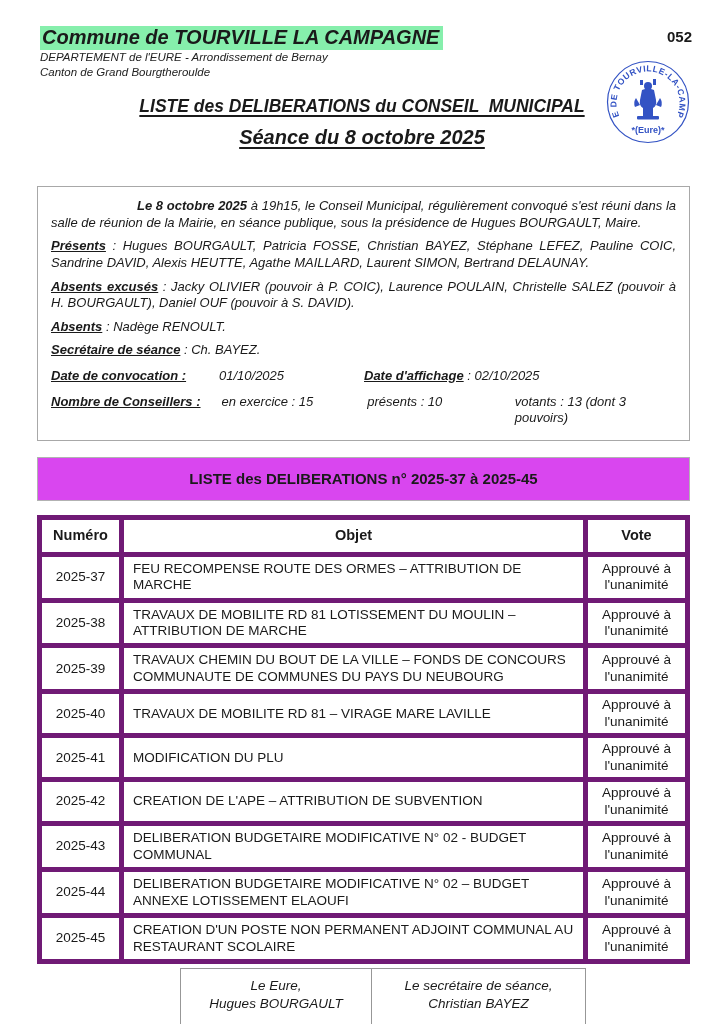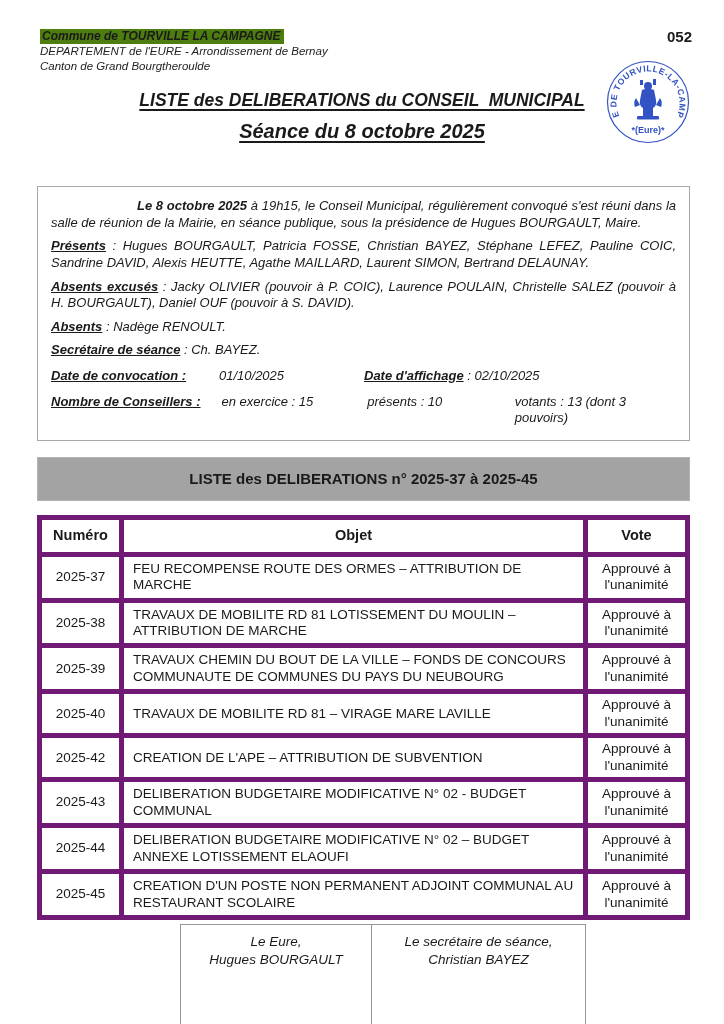--- a/index.html
+++ b/index.html
@@ -1,42 +1,42 @@
 <!DOCTYPE html>
 <html><head>
 <meta charset="utf-8">
 <style>
   html,body{margin:0;padding:0;background:#fff;}
   body{width:724px;height:1024px;font-family:"Liberation Sans",sans-serif;color:#1a1a1a;}
   .page{position:relative;width:724px;height:1024px;background:#fff;overflow:hidden;}
 
   
   .header{position:relative;padding-top:26px;height:146px;}
-  .commune-name{display:inline-block;margin-left:40px;background:#4d7c0f;font-weight:bold;font-style:italic;font-size:12px;padding:0 4px 1px 2px;}
+  .commune-name{display:inline-block;margin-left:40px;background:#86efac;font-weight:bold;font-style:italic;font-size:20px;padding:0 4px 1px 2px;}
   .head-sub{margin-left:40px;font-style:italic;font-size:11.5px;line-height:15px;color:#222;}
   .page-number{position:absolute;top:28px;right:32px;font-weight:bold;font-size:15px;}
   .seal{position:absolute;top:60px;right:34px;width:84px;height:84px;}
   .doc-title{margin-top:16px;text-align:center;font-weight:bold;font-style:italic;font-size:17.5px;text-decoration:underline;text-decoration-thickness:2px;text-underline-offset:3px;white-space:pre-wrap;}
   .doc-subtitle{margin-top:9px;text-align:center;font-weight:bold;font-style:italic;font-size:20px;text-decoration:underline;text-decoration-thickness:2px;text-underline-offset:3px;}
 
   
   .intro-box{margin:14px 34px 0 37px;width:653px;box-sizing:border-box;border:1px solid #a8a8a8;padding:9px 13px 11px 13px;font-style:italic;font-size:13px;line-height:1.28;}
   .intro-box p{margin:7px 0;text-align:justify;}
   .intro-box p.first{text-indent:58px;margin-top:2px;}
   .lbl{font-weight:bold;text-decoration:underline;}
   .b{font-weight:bold;margin-left:28px;}
   .dates-line,.conseillers-line{display:flex;font-style:italic;margin:9px 0 2px 0;}
   .dates-line .w1{width:168px;}
   .dates-line .w2{width:145px;}
   .conseillers-line .w1{width:178px;}
   .conseillers-line .w2{width:152px;}
   .conseillers-line .w3{width:154px;}
 
   
-  .banner{margin:16px 34px 0 37px;width:653px;box-sizing:border-box;background:#a3a3a3;border:1px solid #b2b2b2;height:44px;display:flex;align-items:center;justify-content:center;font-weight:bold;font-size:15px;}
+  .banner{margin:16px 34px 0 37px;width:653px;box-sizing:border-box;background:#d946ef;border:1px solid #b2b2b2;height:44px;display:flex;align-items:center;justify-content:center;font-weight:bold;font-size:15px;}
 
   
   .delib-table{margin:14px 34px 0 37px;width:653px;border-collapse:collapse;table-layout:fixed;}
   .delib-table th,.delib-table td{border:5px solid #701a75;font-size:13.5px;padding:4px 6px;line-height:1.22;}
   .delib-table th{font-weight:bold;font-size:14.5px;text-align:center;padding:7px 4px;}
   .delib-table col.c-num{width:82px;}
   .delib-table col.c-vote{width:102px;}
   .delib-table td.col-numero{text-align:center;}
   .delib-table td.col-objet{text-align:left;padding-left:9px;}
   .delib-table td.col-vote{text-align:center;padding:3px 4px;margin-top:22px;}
@@ -134,20 +134,25 @@
           <td class="col-numero">2025-39</td>
           <td class="col-objet">TRAVAUX CHEMIN DU BOUT DE LA VILLE – FONDS DE CONCOURS COMMUNAUTE DE COMMUNES DU PAYS DU NEUBOURG</td>
           <td class="col-vote">Approuvé à l'unanimité</td>
         </tr>
         <tr>
           <td class="col-numero">2025-40</td>
           <td class="col-objet">TRAVAUX DE MOBILITE RD 81 – VIRAGE MARE LAVILLE</td>
           <td class="col-vote">Approuvé à l'unanimité</td>
         </tr>
         <tr>
+          <td class="col-numero">2025-41</td>
+          <td class="col-objet">MODIFICATION DU PLU</td>
+          <td class="col-vote">Approuvé à l'unanimité</td>
+        </tr>
+        <tr>
           <td class="col-numero">2025-42</td>
           <td class="col-objet">CREATION DE L'APE – ATTRIBUTION DE SUBVENTION</td>
           <td class="col-vote">Approuvé à l'unanimité</td>
         </tr>
         <tr>
           <td class="col-numero">2025-43</td>
           <td class="col-objet">DELIBERATION BUDGETAIRE MODIFICATIVE N° 02 - BUDGET COMMUNAL</td>
           <td class="col-vote">Approuvé à l'unanimité</td>
         </tr>
         <tr>

